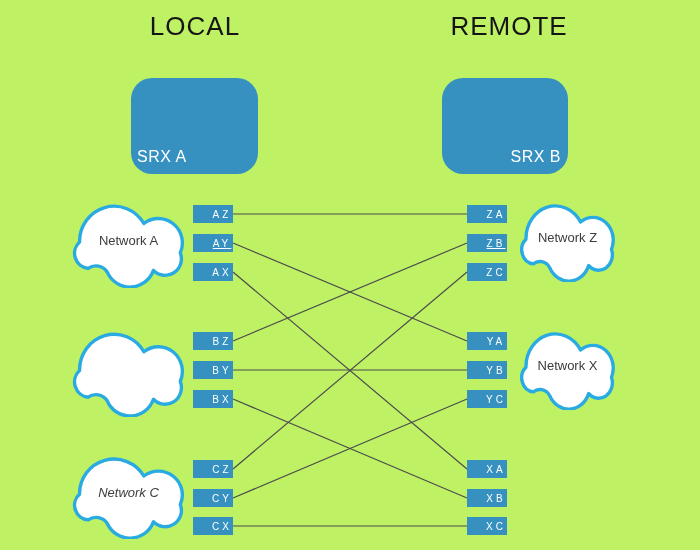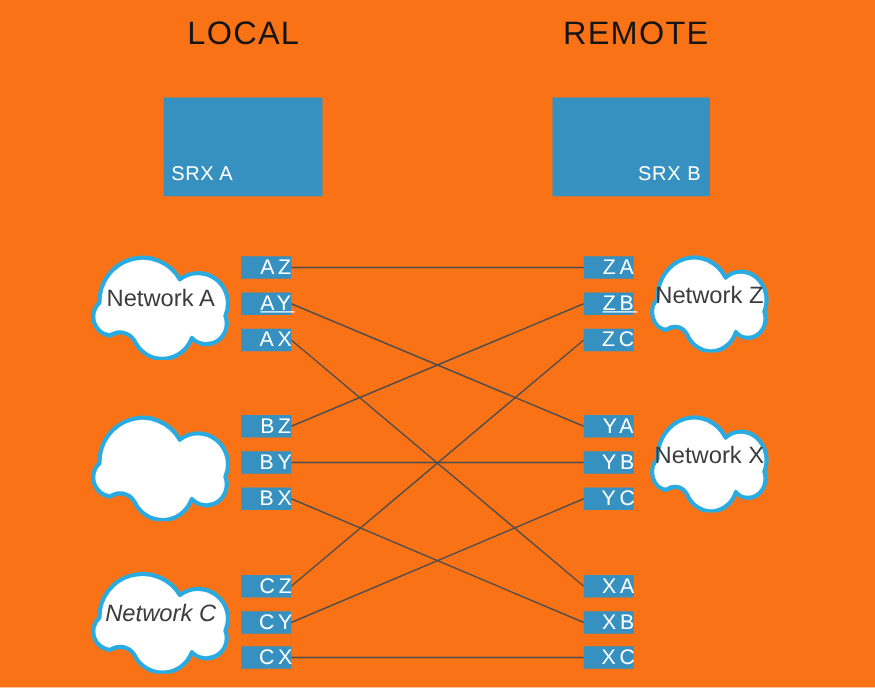--- a/index.html
+++ b/index.html
@@ -1,59 +1,60 @@
 <!DOCTYPE html>
 <html style="--box-blue: #3691c1; --cloud-stroke: #29abe2; --line-color: #4d4d4d; --port-text: #ffffff; --heading-color: #151515; --network-text: #3c3c3c;"><head>
 <meta charset="utf-8">
 <style>
   html,body{margin:0;padding:0;background:#ffffff;}
   #stage{
-    position:relative;width:700px;height:550px;background:#f97316;overflow:hidden;
+    position:relative;width:700px;height:550px;background:#bef264;overflow:hidden;
     font-family:"Liberation Sans","DejaVu Sans",sans-serif;
   }
   .heading{
     position:absolute;top:12px;width:160px;text-align:center;
     font-size:26px;line-height:1.1;letter-spacing:1px;color:var(--heading-color);
   }
   .heading.local{left:115px;}
   .heading.remote{left:429px;}
 
   .device{
-    position:absolute;top:78px;width:127px;height:79px;
+    position:absolute;top:78px;width:127px;height:96px;
     background:var(--box-blue);
+    border-radius:21px;
   }
   .device.local{left:131px;}
   .device.remote{left:442px;width:126px;}
   .device-label{
     position:absolute;bottom:8px;color:#fff;font-size:16px;letter-spacing:.5px;
   }
   .device.local .device-label{left:6px;}
   .device.remote .device-label{right:7px;margin-left:19px;}
 
   .cloud{position:absolute;}
   .cloud svg{position:absolute;left:0;top:0;width:100%;height:100%;display:block;}
   .cloud path{
     fill:#ffffff;stroke:var(--cloud-stroke);stroke-width:3.4;
     stroke-linejoin:round;stroke-linecap:round;vector-effect:non-scaling-stroke;
   }
   .cloud .cloud-label{
     position:absolute;left:0;right:0;top:44%;transform:translateY(-50%);
-    text-align:center;font-size:19px;color:var(--network-text);
+    text-align:center;font-size:13px;color:var(--network-text);
   }
   .cloud.cl-a{left:69px;top:202px;width:119px;height:86px;}
   .cloud.cl-b{left:69px;top:330px;width:119px;height:87px;}
   .cloud.cl-c{left:69px;top:455px;width:119px;height:84px;font-style:italic;}
   .cloud.cl-z{left:517px;top:202px;width:101px;height:80px;}
   .cloud.cl-x{left:517px;top:330px;width:101px;height:80px;}
   .cloud.cl-y{left:517px;top:456px;width:101px;height:81px;}
 
   .port{
     position:absolute;width:40px;height:18px;background:var(--box-blue);
     display:flex;align-items:center;justify-content:center;
-    color:var(--port-text);font-size:17px;letter-spacing:3px;padding-left:18px;
+    color:var(--port-text);font-size:10px;letter-spacing:3px;padding-left:18px;
     box-sizing:border-box;
   }
   .port.lcol{left:193px;}
   .port.rcol{left:467px;}
   .r0{top:205px;} .r1{top:234px;text-decoration:underline;} .r2{top:263px;}
   .r3{top:332px;text-align:right;} .r4{top:361px;} .r5{top:390px;}
   .r6{top:460px;} .r7{top:489px;} .r8{top:517px;}
 
   #wires{position:absolute;left:0;top:0;width:700px;height:550px;}
   #wires line{stroke:var(--line-color);stroke-width:1.2;}

